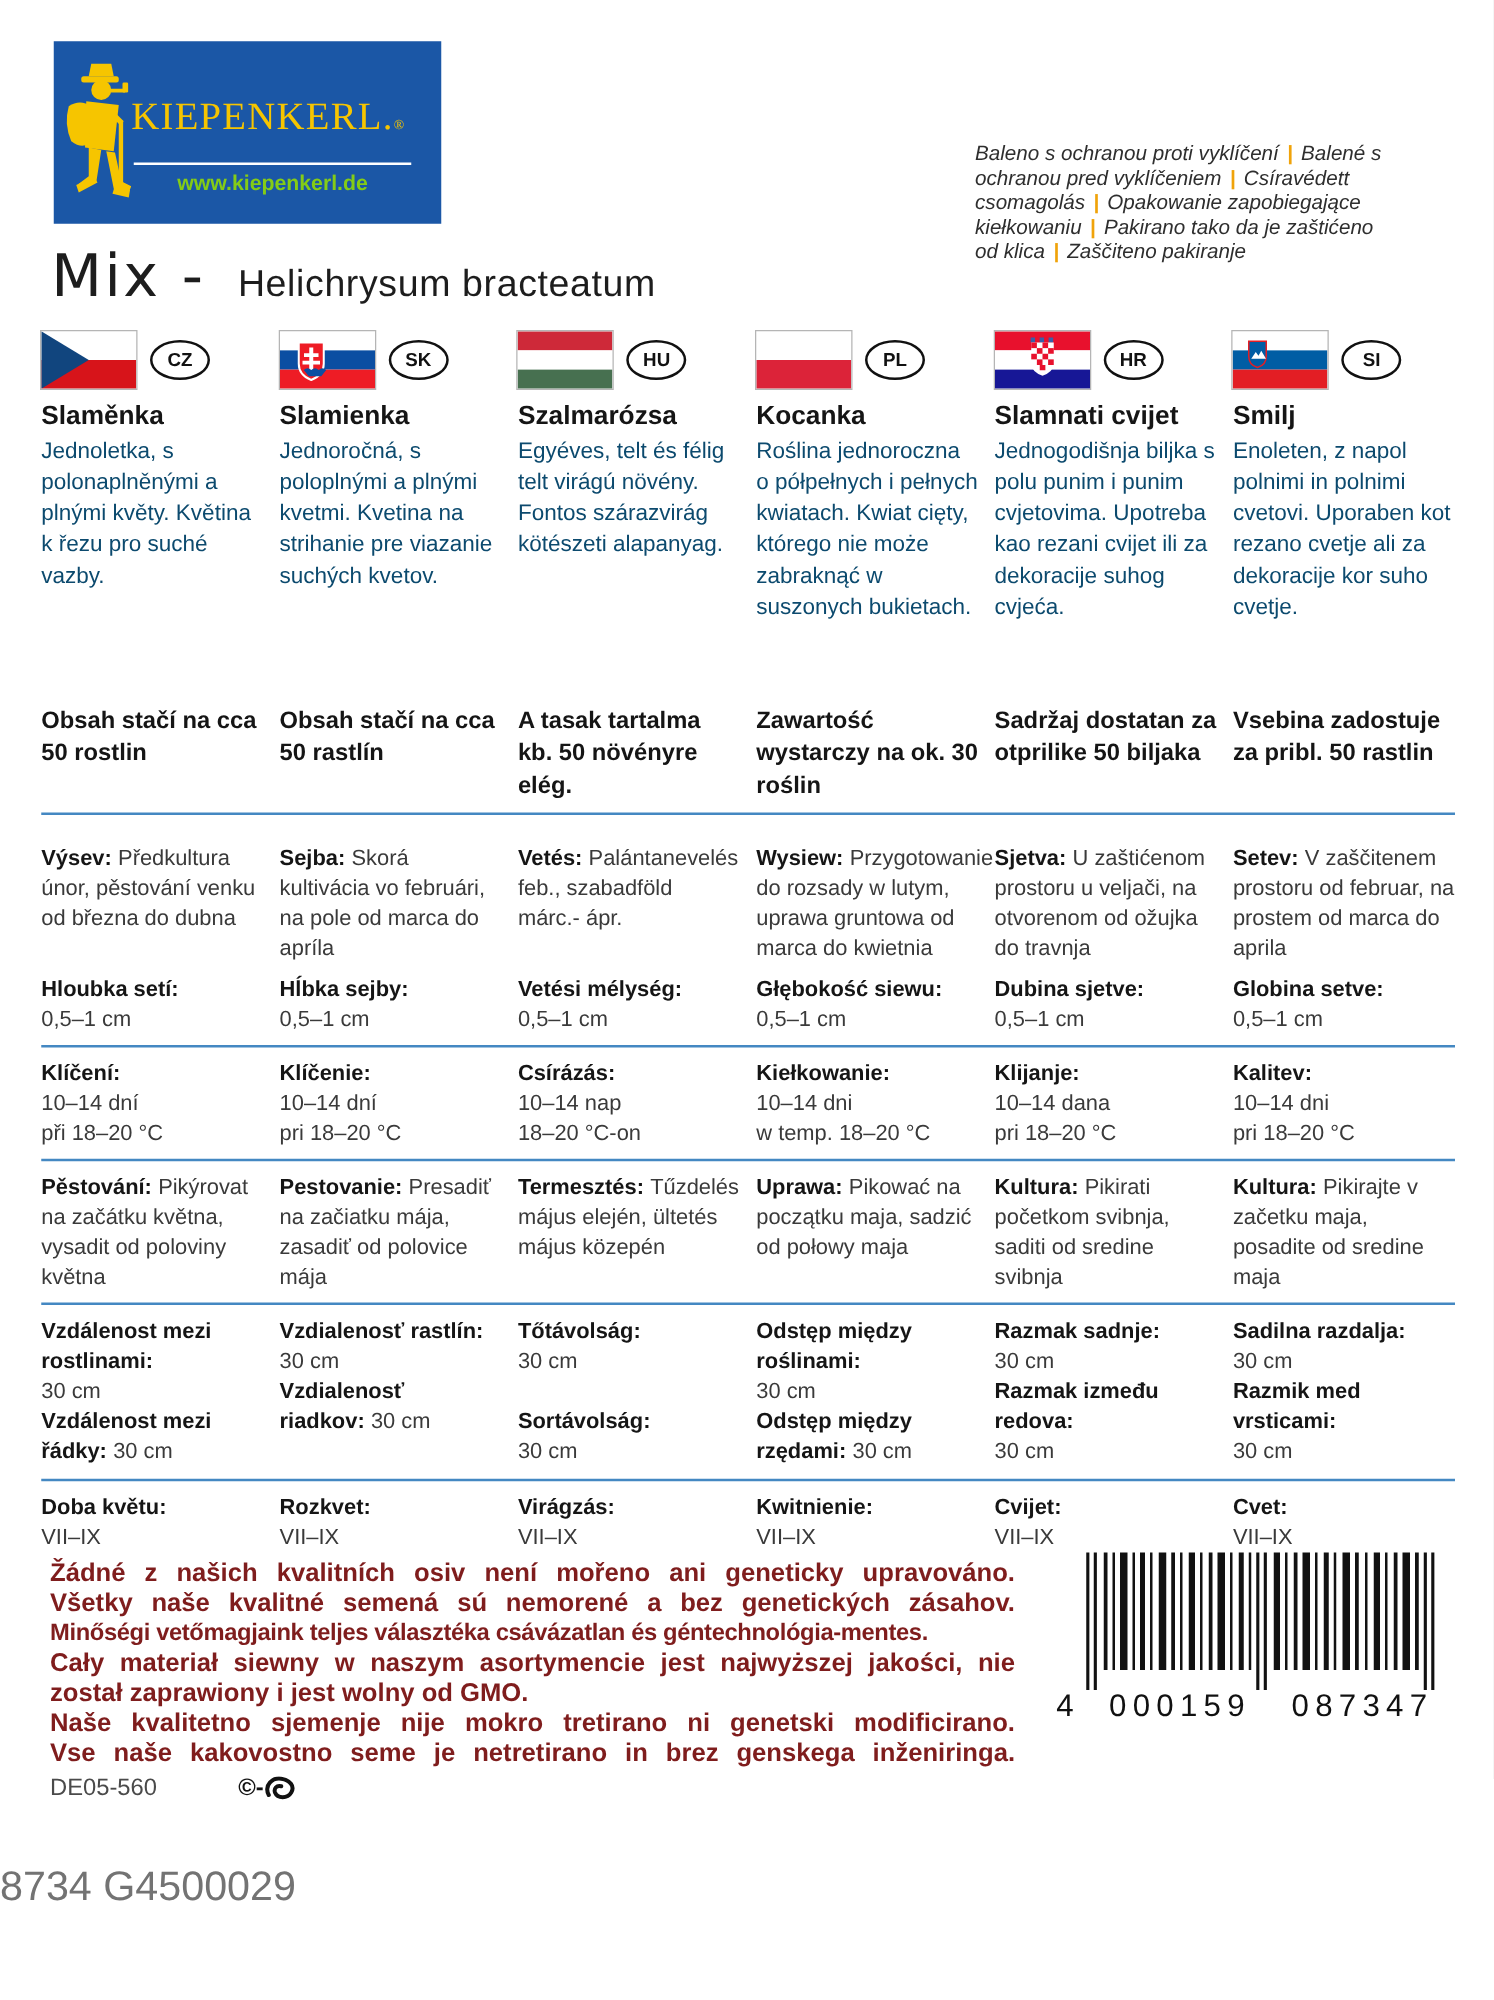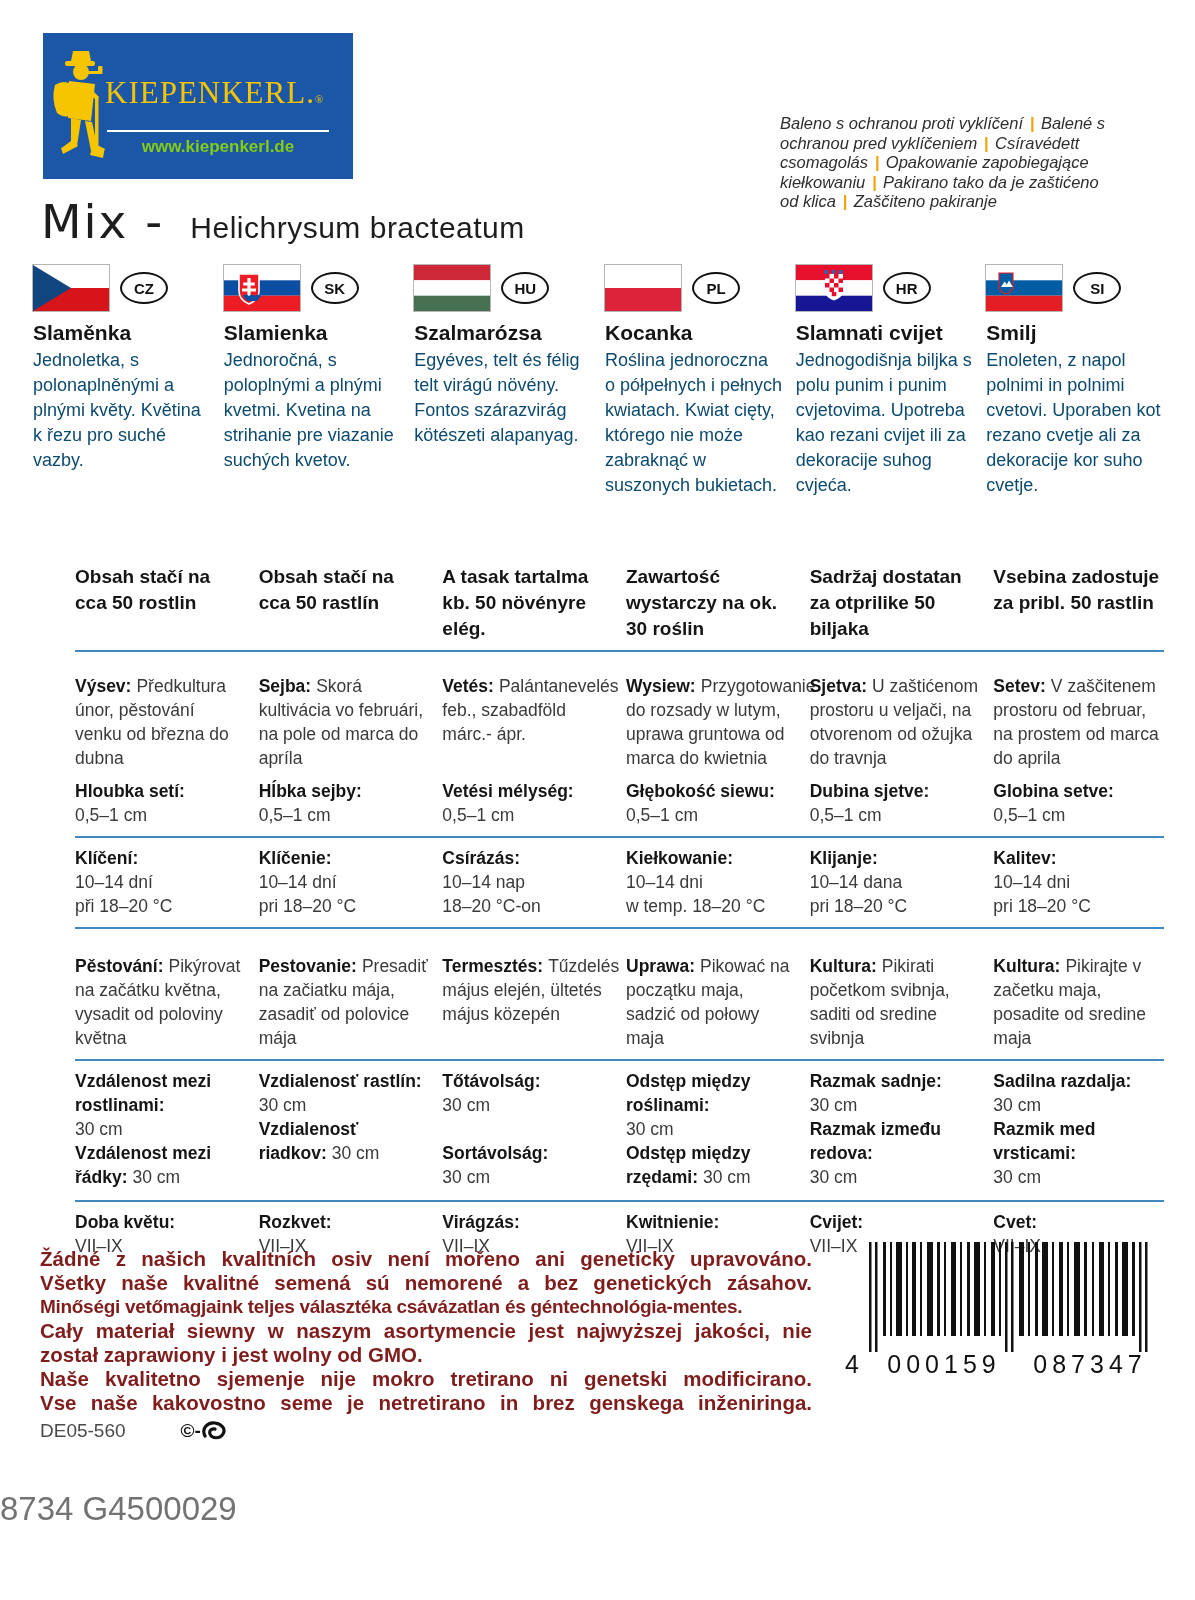--- a/index.html
+++ b/index.html
@@ -31,30 +31,30 @@
     grid-template-columns:repeat(6,1fr);column-gap:13px;}
   .dcol{min-width:0;}
   .flagrow{display:flex;align-items:center;gap:11px;height:48px;}
   .flag{width:76px;height:46px;outline:1px solid #b5b5b5;flex:0 0 auto;}
   .oval{width:44px;height:28px;border:2.5px solid #111;border-radius:50%;display:flex;
     align-items:center;justify-content:center;font-size:15px;font-weight:bold;color:#111;flex:0 0 auto;}
   .pname{margin-top:9px;font-size:21px;font-weight:bold;color:#151515;}
   .pdesc{margin-top:3px;font-size:18px;line-height:25px;color:#0c4a6e;}
   
   .spec{position:absolute;left:33px;top:558px;width:1131px;font-size:17.5px;line-height:24px;color:#3a3a3a;}
-  .trow{display:grid;grid-template-columns:repeat(6,1fr);column-gap:13px;margin-left:42px;}
+  .trow{display:grid;grid-template-columns:repeat(6,1fr);column-gap:13px;}
   .cell{min-width:0;}
   .rule{border-bottom:2.5px solid #4488c2;}
   b,.bl{font-weight:bold;color:#151515;}
   .blk{display:block;}
   .row-content{padding:6px 0 8px;font-size:19px;line-height:26px;}
   .row-sowing{padding-top:22px;min-height:127px;box-sizing:border-box;}
   .row-depth{padding-bottom:9px;}
   .row-germ{padding:8px 0 9px;}
-  .row-culture{padding:25px 0 9px;}
+  .row-culture{padding:8px 0 9px;}
   .row-distance{padding:8px 0 11px;}
   .row-flower{padding:8px 0 0;}
   .lbl-inline{margin-right:5px;}
   .d2v{display:block;}
   .row-distance .cell:nth-child(1) .d2v,
   .row-distance .cell:nth-child(2) .d2v,
   .row-distance .cell:nth-child(4) .d2v{display:inline;}
   .row-distance .cell:nth-child(3) .pair2{margin-top:24px;}
   
   .notes{position:absolute;left:40px;top:1247px;width:772px;color:#7f1d1d;font-weight:bold;
@@ -62,21 +62,21 @@
   .notes div{text-align:justify;}
   .notes .force{text-align-last:justify;}
   .notes .tight{white-space:nowrap;font-size:19px;letter-spacing:-0.3px;}
   
   .barcode{position:absolute;left:845px;top:1240px;width:318px;}
   .bar-digits{display:flex;align-items:baseline;font-size:25px;color:#111;margin-top:-12px;}
   .bar-digits .lead{width:26px;}
   .bar-digits .grp{flex:1;text-align:center;letter-spacing:5px;}
   
   .article{position:absolute;left:40px;top:1420px;font-size:19px;color:#4a4a4a;
-    display:flex;align-items:center;gap:0;}
+    display:flex;align-items:center;gap:10px;}
   .copy{margin-left:55px;font-size:19px;color:#111;font-weight:bold;display:flex;align-items:center;}
   .batch{position:absolute;left:0;top:1490px;width:100%;text-align:left;font-size:33px;color:#737373;}
   .hidden-defs{position:absolute;width:0;height:0;}
 </style>
 </head>
 <body>
 
 <svg class="hidden-defs" aria-hidden="true">
   <defs>
     <g id="flag-0">

